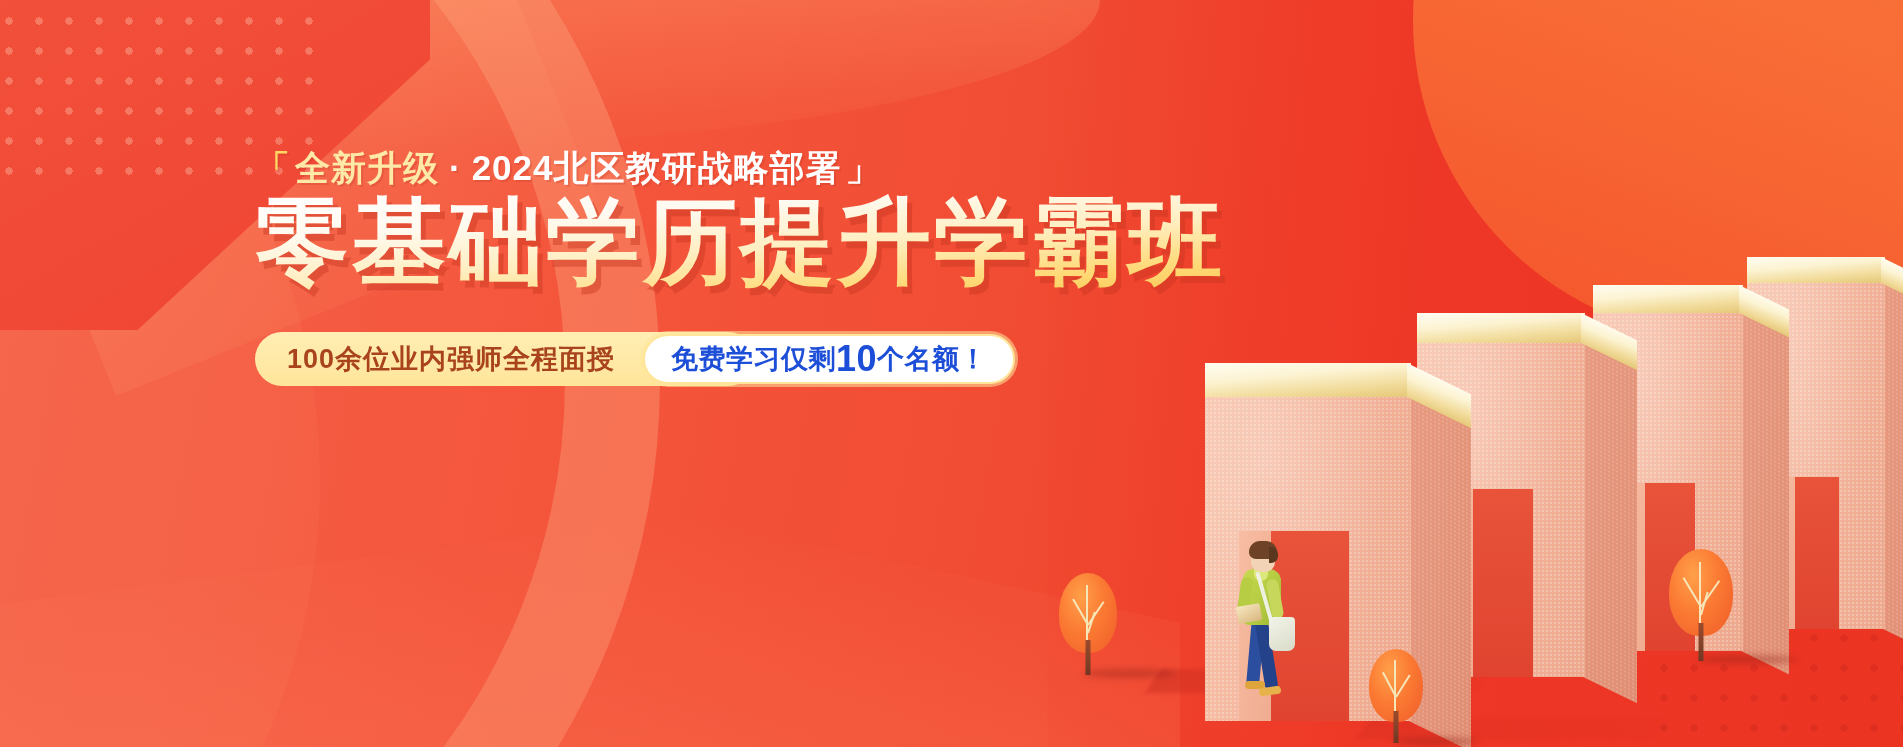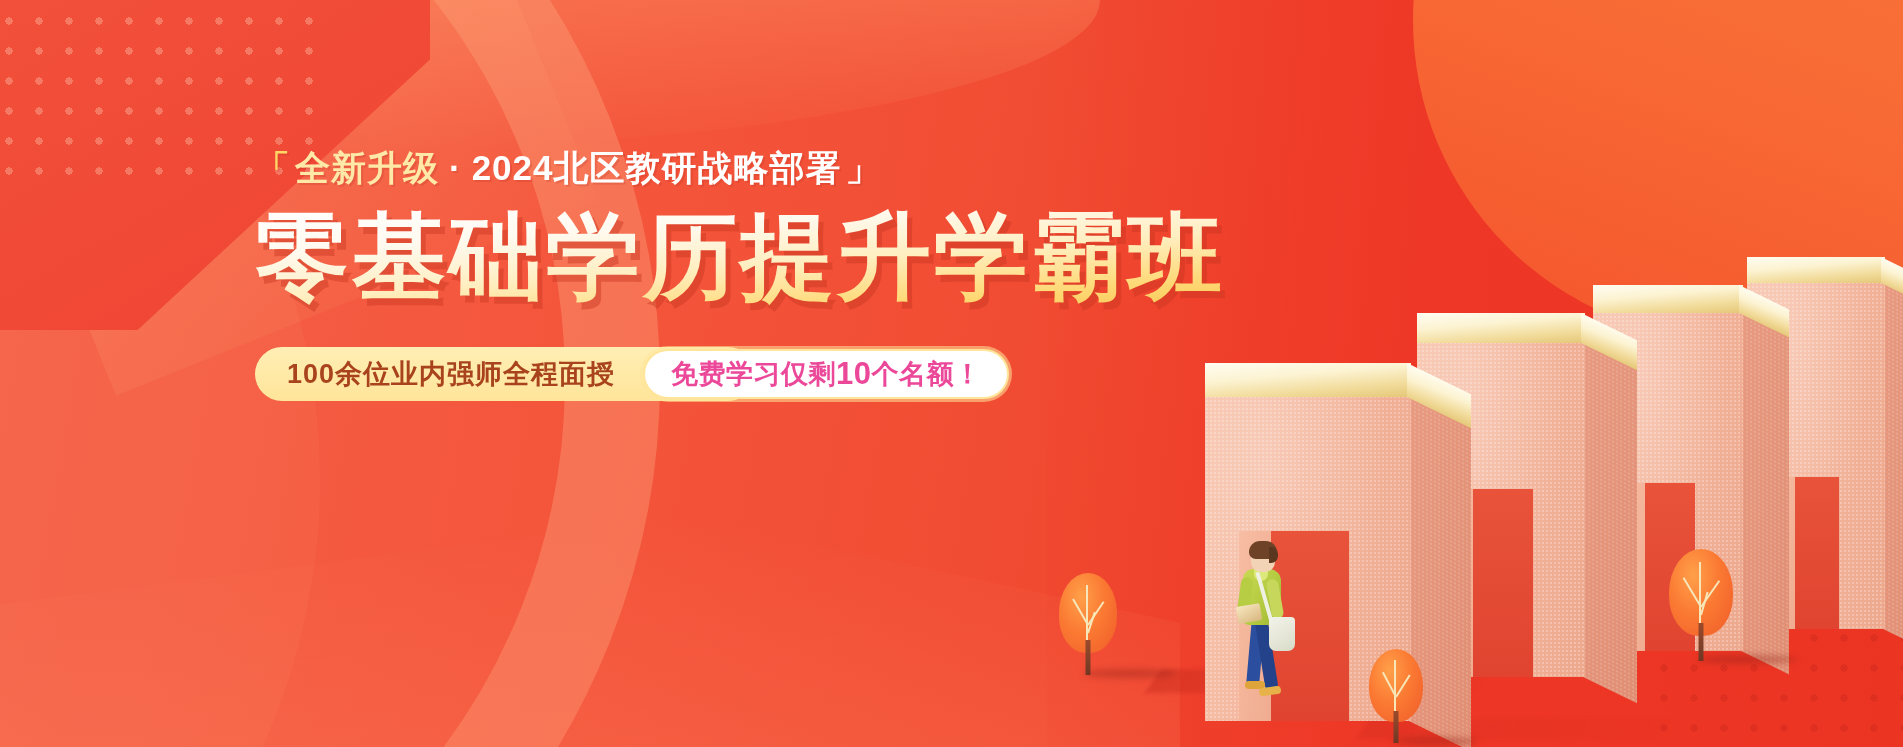--- a/index.html
+++ b/index.html
@@ -90,21 +90,21 @@
     position:absolute;
     left:255px; top:150px;
     width:1000px;
   }
   .subtitle{
     font-size:35px;
     font-weight:700;
     letter-spacing:1px;
     line-height:1;
     white-space:nowrap;
-    margin-bottom:22px;
+    margin-bottom:7px;
     color:#ffffff;
     text-shadow:2px 2px 0 rgba(170,40,25,0.18);
   }
   .subtitle .brk{
     color:#ffd764;
     font-weight:700;
     margin:0 4px 0 0;
   }
   .subtitle .brk-r{ color:#ffffff; margin-left:4px; }
   .subtitle .hl{
@@ -154,26 +154,26 @@
     left:388px; top:2px;
     display:flex;
     align-items:center;
     height:50px;
     padding:0 26px;
     border-radius:25px;
     background:#ffffff;
     border:2px solid #ffe59a;
     font-size:27px;
     font-weight:800;
-    color:#ec4899;
+    color:#1d4ed8;
     letter-spacing:0.5px;
     white-space:nowrap;
     box-shadow:0 0 0 3px rgba(255,229,154,0.55);
   }
-  .pill-white .num{ font-size:31px; }
+  .pill-white .num{ font-size:36px; }
 
   
   .illu{
     position:absolute;
     right:0; bottom:0;
     width:870px; height:560px;
     pointer-events:none;
   }
   .book{
     position:absolute;

